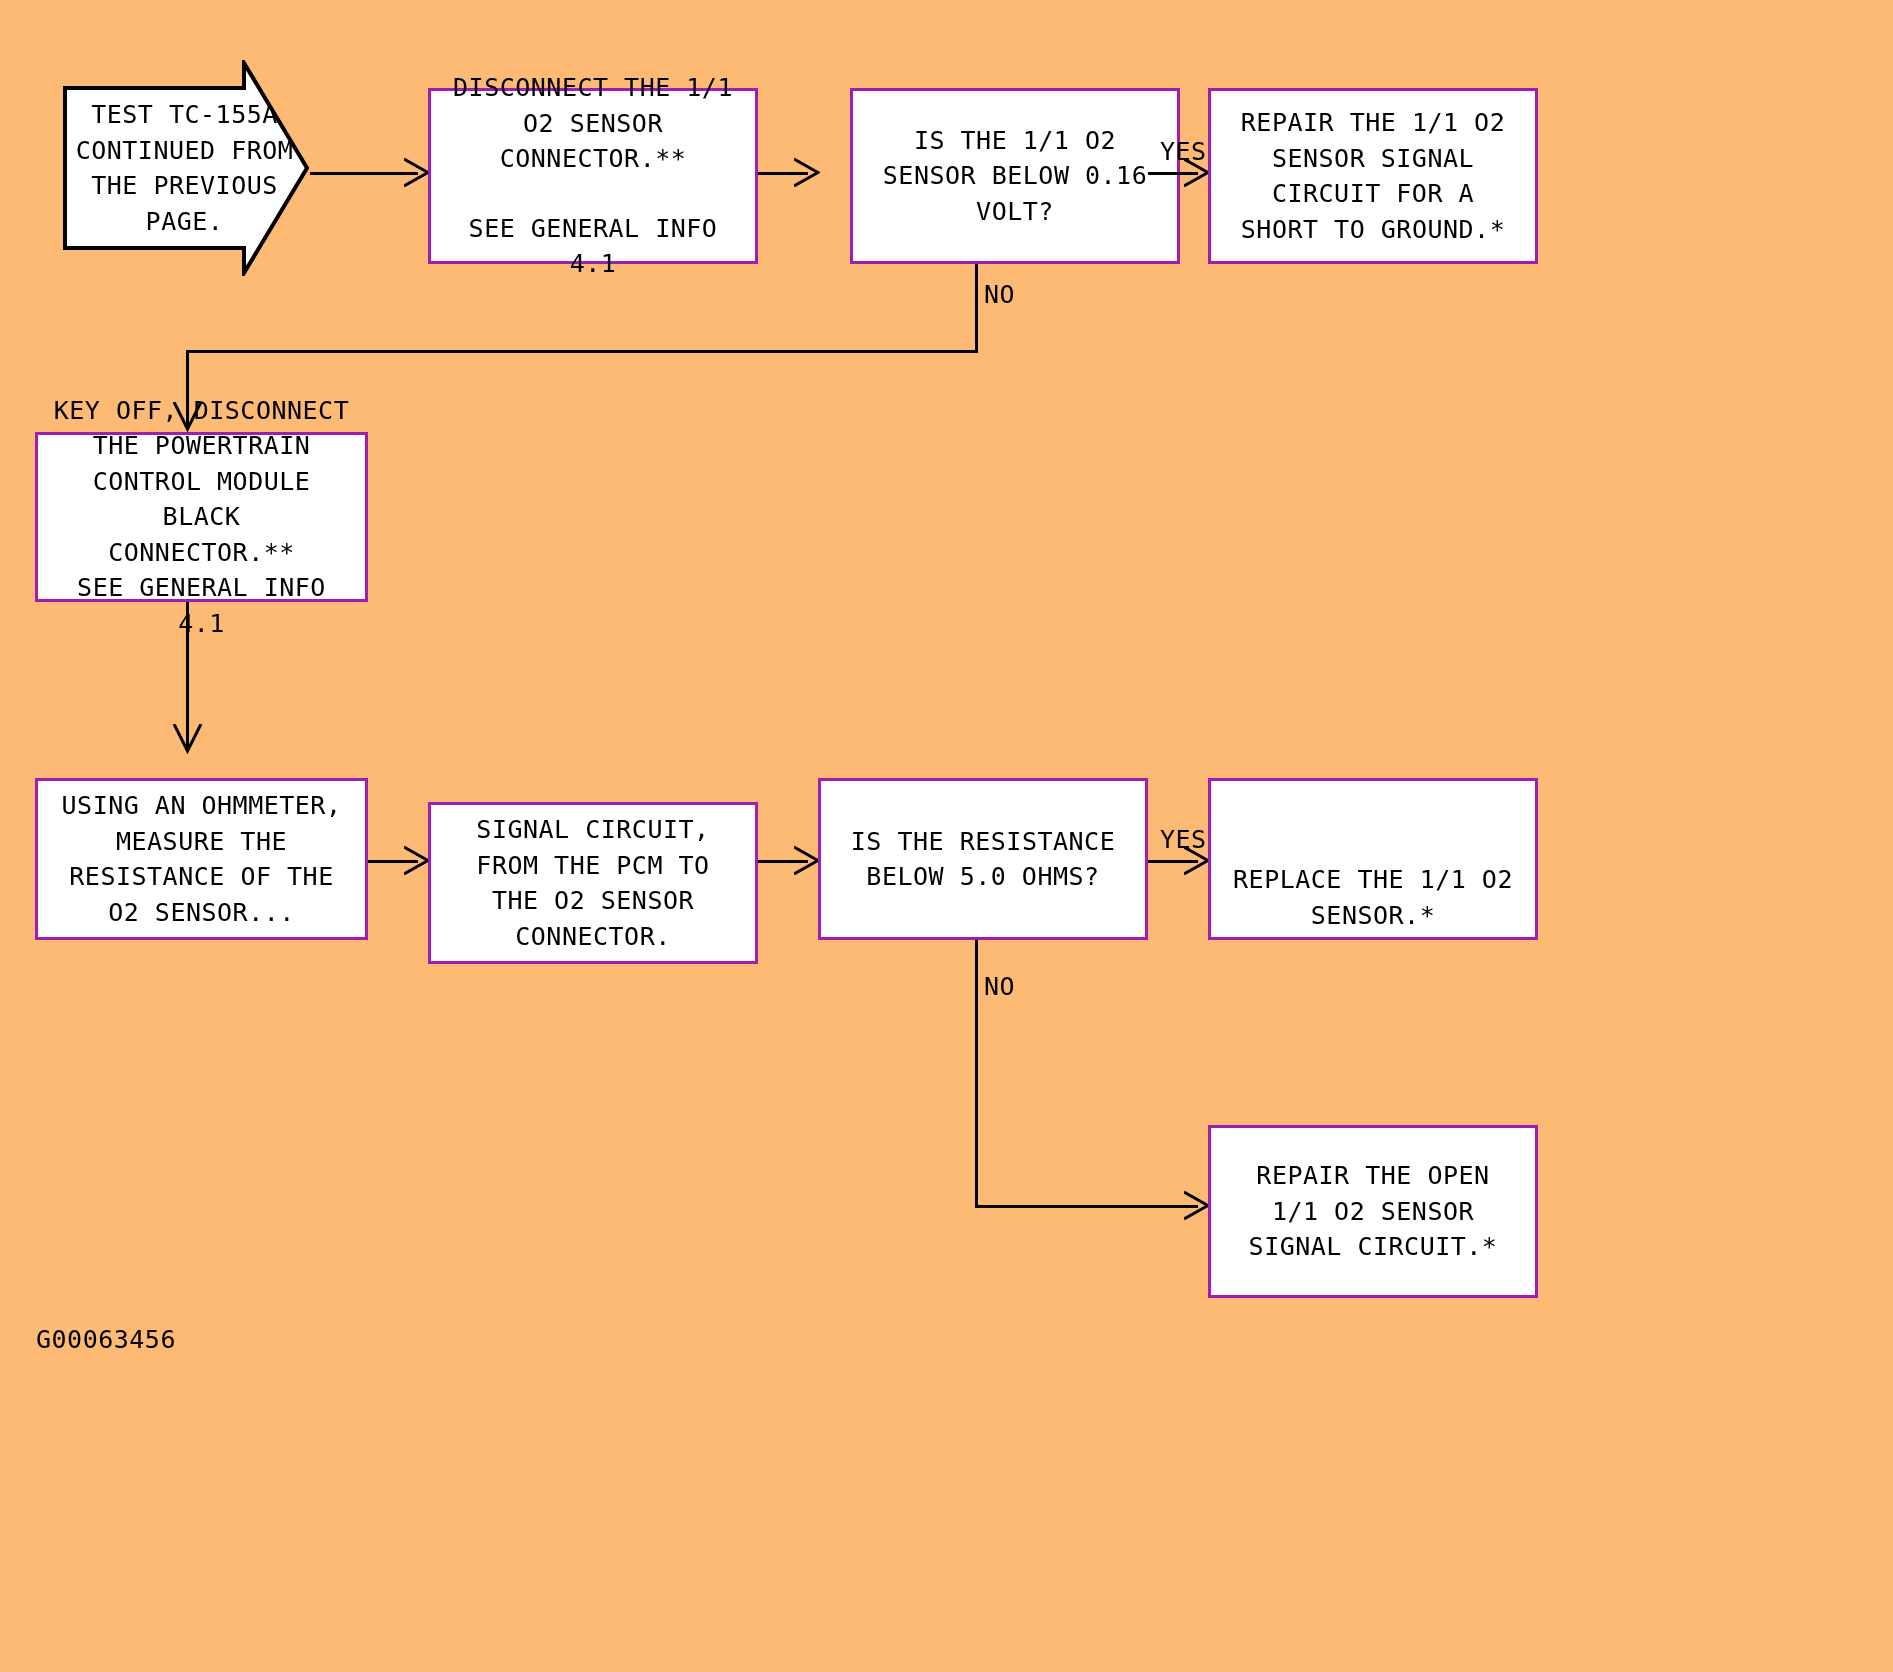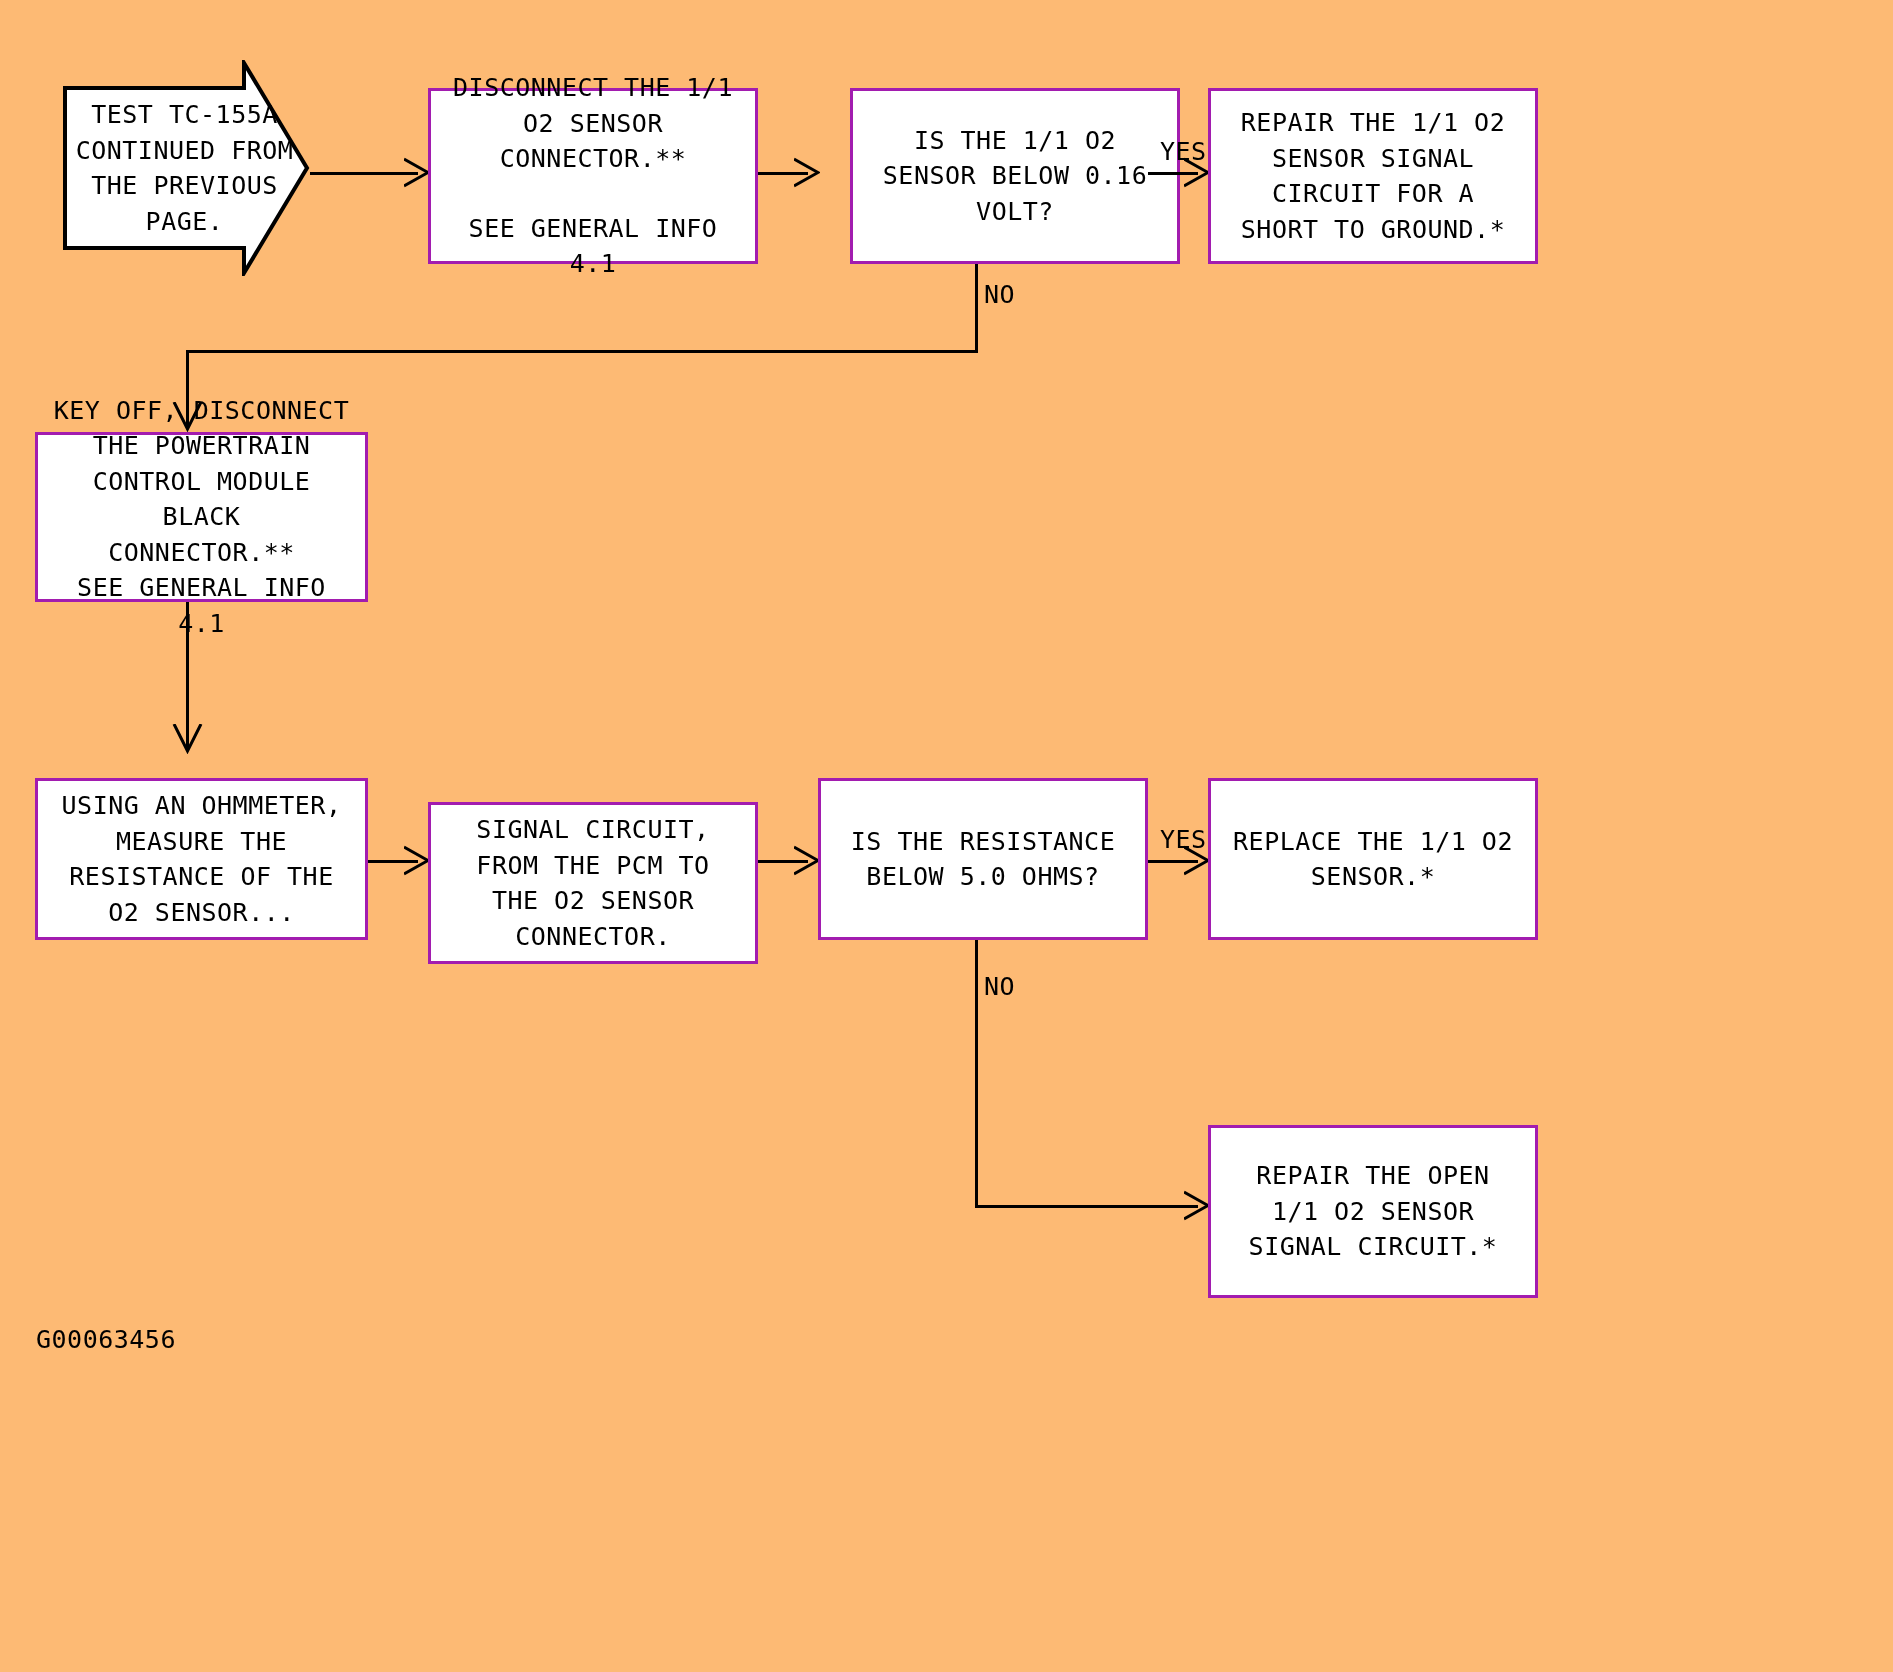--- a/index.html
+++ b/index.html
@@ -212,21 +212,21 @@
   </div>
 
   <div class="edge-label" style="left:1160px; top:825px;">YES</div>
   <div class="hline" style="left:1148px; top:860px; width:50px;"></div>
   <div class="arrowhead-right" style="left:1184px; top:845px;">
     <svg width="26" height="32" viewBox="0 0 26 32">
         <path d="M0,2 L24,15.5 L0,29" fill="none" stroke="#000000" stroke-width="3"></path>
       </svg>
   </div>
 
-  <div class="box" style="left:1208px; top:778px; width:330px; height:162px;">
+  <div class="box" style="left:1208px; top:778px; width:330px; height:162px;justify-content:flex-end;">
     <span class="box-text">REPLACE THE 1/1 O2
 SENSOR.*</span>
   </div>
 
   <div class="vline" style="left:975px; top:940px; height:265px;"></div>
   <div class="edge-label" style="left:984px; top:972px;">NO</div>
   <div class="hline" style="left:975px; top:1205px; width:223px;"></div>
   <div class="arrowhead-right" style="left:1184px; top:1190px;">
     <svg width="26" height="32" viewBox="0 0 26 32">
         <path d="M0,2 L24,15.5 L0,29" fill="none" stroke="#000000" stroke-width="3"></path>

